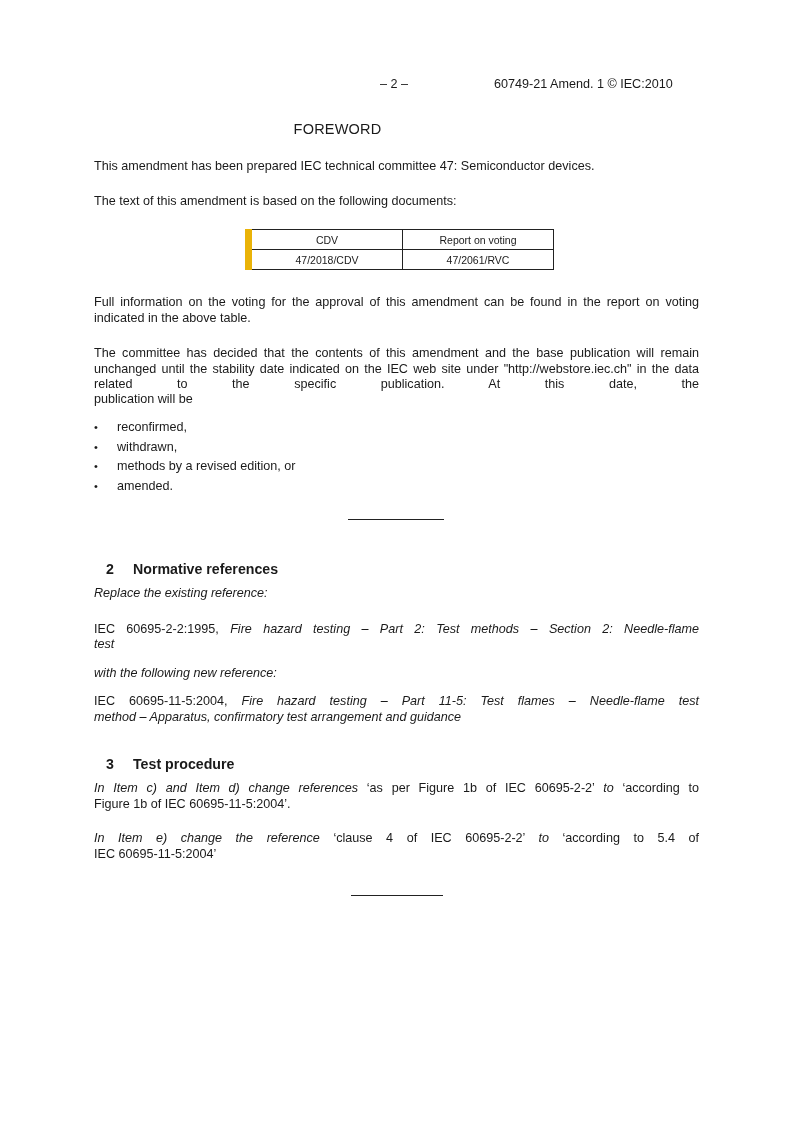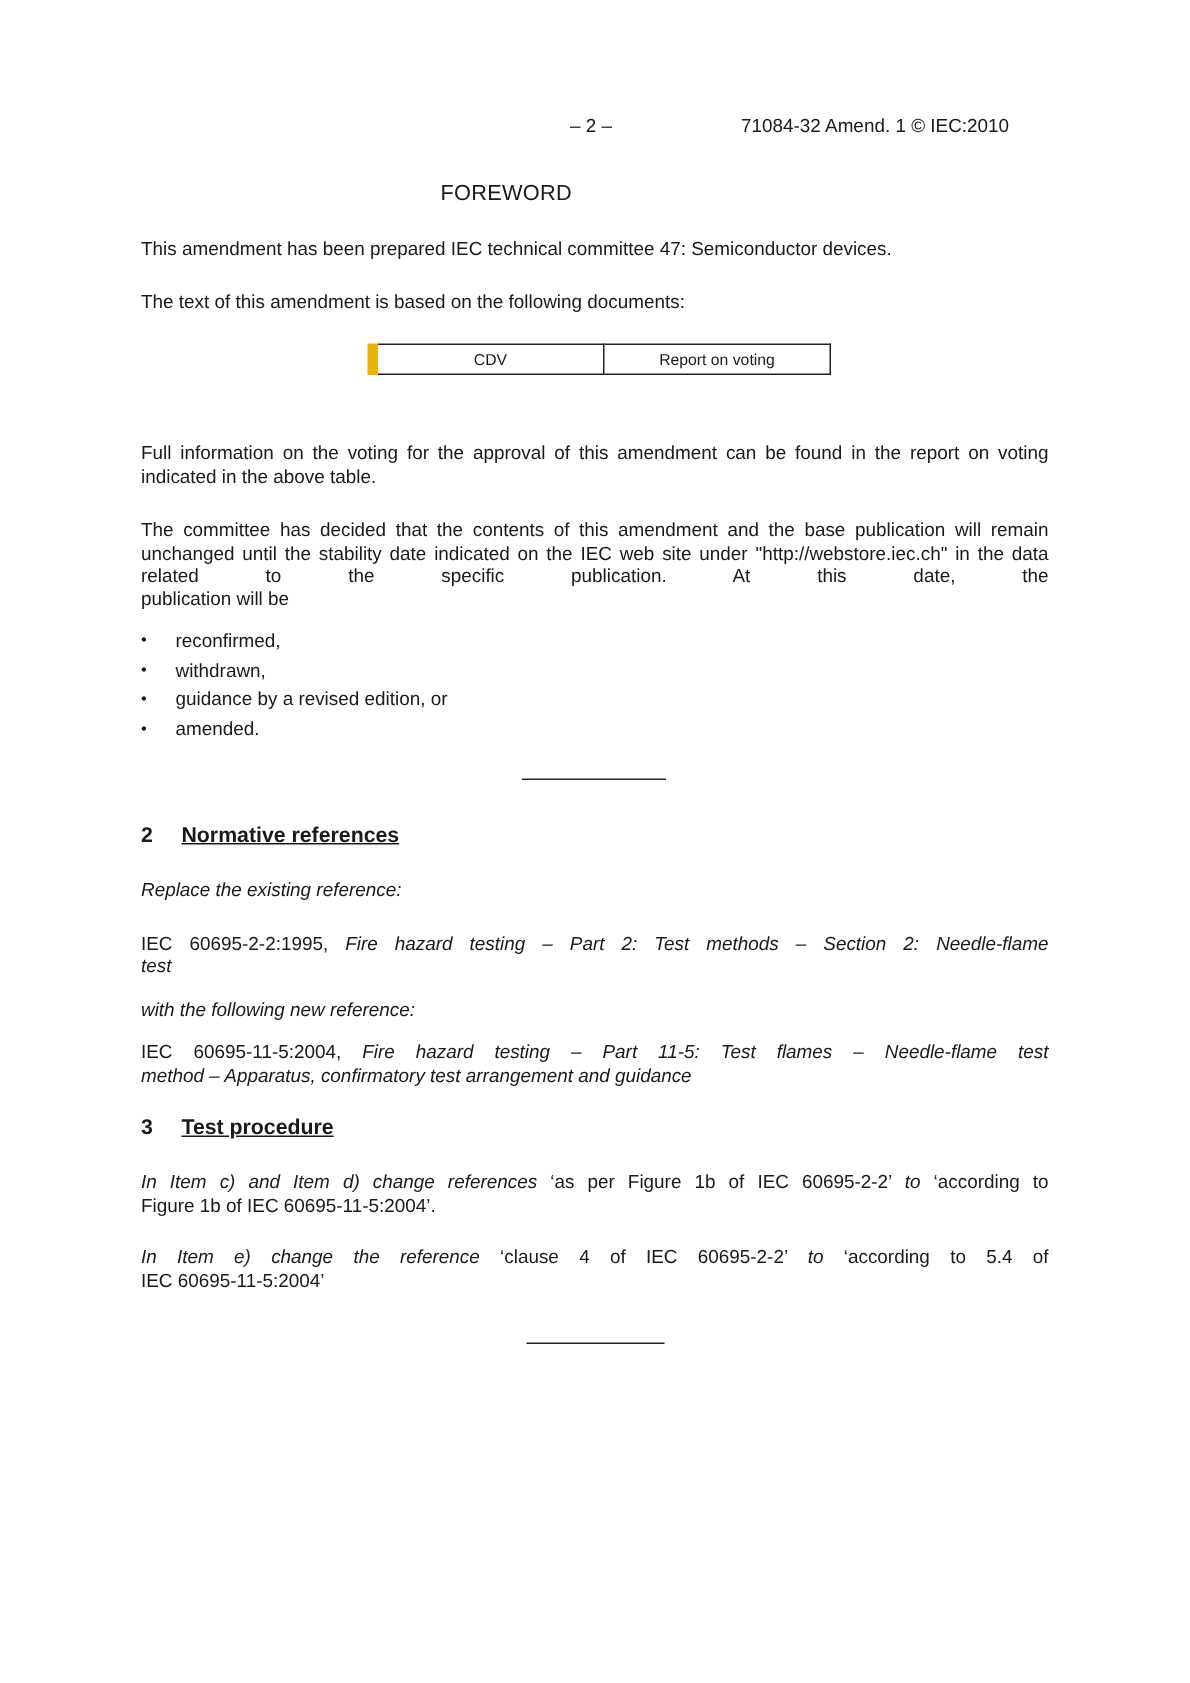--- a/index.html
+++ b/index.html
@@ -13,61 +13,65 @@
   .para.last-justify { text-align-last: justify; }
   table.docs { position: absolute; left: 245px; top: 229px; border-collapse: collapse; font-size: 10.5px; }
   table.docs td { width: 150px; height: 19px; text-align: center; padding: 0;
                   border-top: 1px solid #222; border-bottom: 1px solid #222; }
   table.docs td:first-child { border-left: 7px solid #eab308; border-right: 1px solid #222; }
   table.docs td:last-child { border-right: 1px solid #222; }
   ul.bullets { position: absolute; left: 94px; top: 420px; margin: 0; padding: 0; list-style: none; }
   ul.bullets li { height: 19.5px; line-height: 15px; display: flex; }
   ul.bullets li .bullet { width: 23px; font-size: 11px; }
   .rule { height: 0; border-top: 1px solid #222; }
-  h2.sec { margin: 0; font-size: 14.2px; font-weight: bold; text-decoration: underline; }
+  h2.sec { margin: 12px; font-size: 14.2px; font-weight: bold; }
   h2.sec .num { display: inline-block; width: 27px; }
   .it { font-style: italic; }
 </style>
 </head>
 <body>
 
 <div class="abs header-page">– 2 –</div>
-<div class="abs header-doc">71084-32 Amend. 1 © IEC:2010</div>
+<div class="abs header-doc">60749-21 Amend. 1 © IEC:2010</div>
 
 <div class="abs title">FOREWORD</div>
 
 <div class="abs para" style="top:159px;">This amendment has been prepared IEC technical committee 47: Semiconductor devices.</div>
 <div class="abs para" style="top:194px;">The text of this amendment is based on the following documents:</div>
 
 <table class="docs">
   <tbody>
       <tr>
     <td>CDV</td>
     <td>Report on voting</td>
+  </tr>
+  <tr>
+    <td>47/2018/CDV</td>
+    <td>47/2061/RVC</td>
   </tr>
 </tbody>
   </table>
 
 <div class="abs para" style="top:295px;">Full information on the voting for the approval of this amendment can be found in the report on voting indicated in the above table.</div>
 
 <div class="abs para last-justify" style="top:346px;">The committee has decided that the contents of this amendment and the base publication will remain unchanged until the stability date indicated on the IEC web site under "http://webstore.iec.ch" in the data related to the specific publication. At this date, the</div>
 <div class="abs para" style="top:392px;">publication will be</div>
 
 <ul class="bullets">
   <li>
       <span class="bullet">•</span>
       <span>reconfirmed,</span>
     </li>
   <li>
       <span class="bullet">•</span>
       <span>withdrawn,</span>
     </li>
   <li>
       <span class="bullet">•</span>
-      <span>guidance by a revised edition, or</span>
+      <span>methods by a revised edition, or</span>
     </li>
   <li>
       <span class="bullet">•</span>
       <span>amended.</span>
     </li>
 </ul>
 
 <div class="abs rule" style="left:348px; top:519px; width:96px;"></div>
 
 <div class="abs" style="left:94px; top:549px;">

